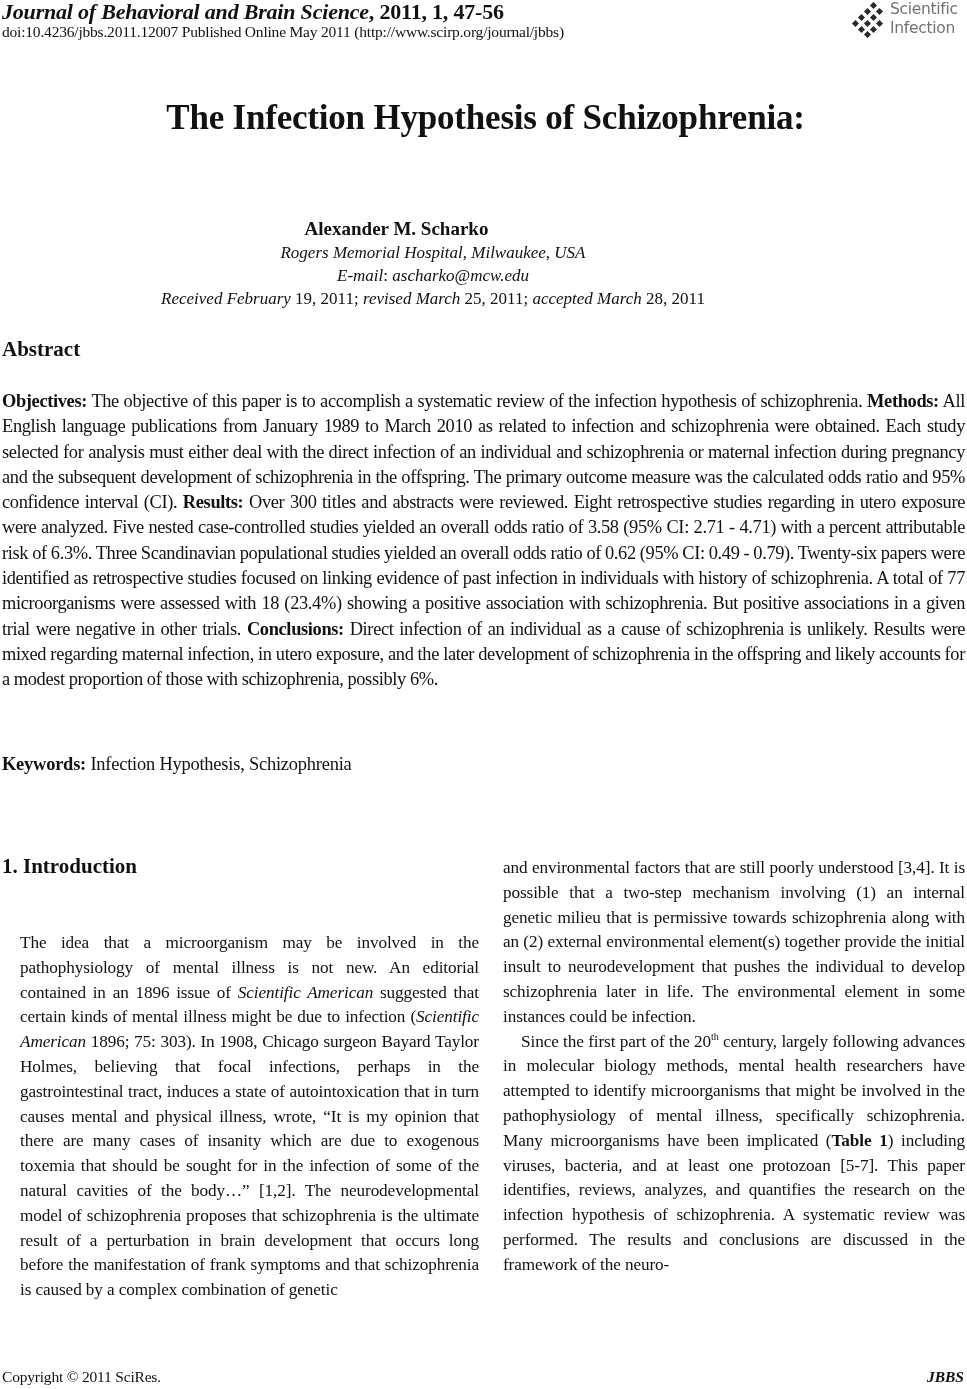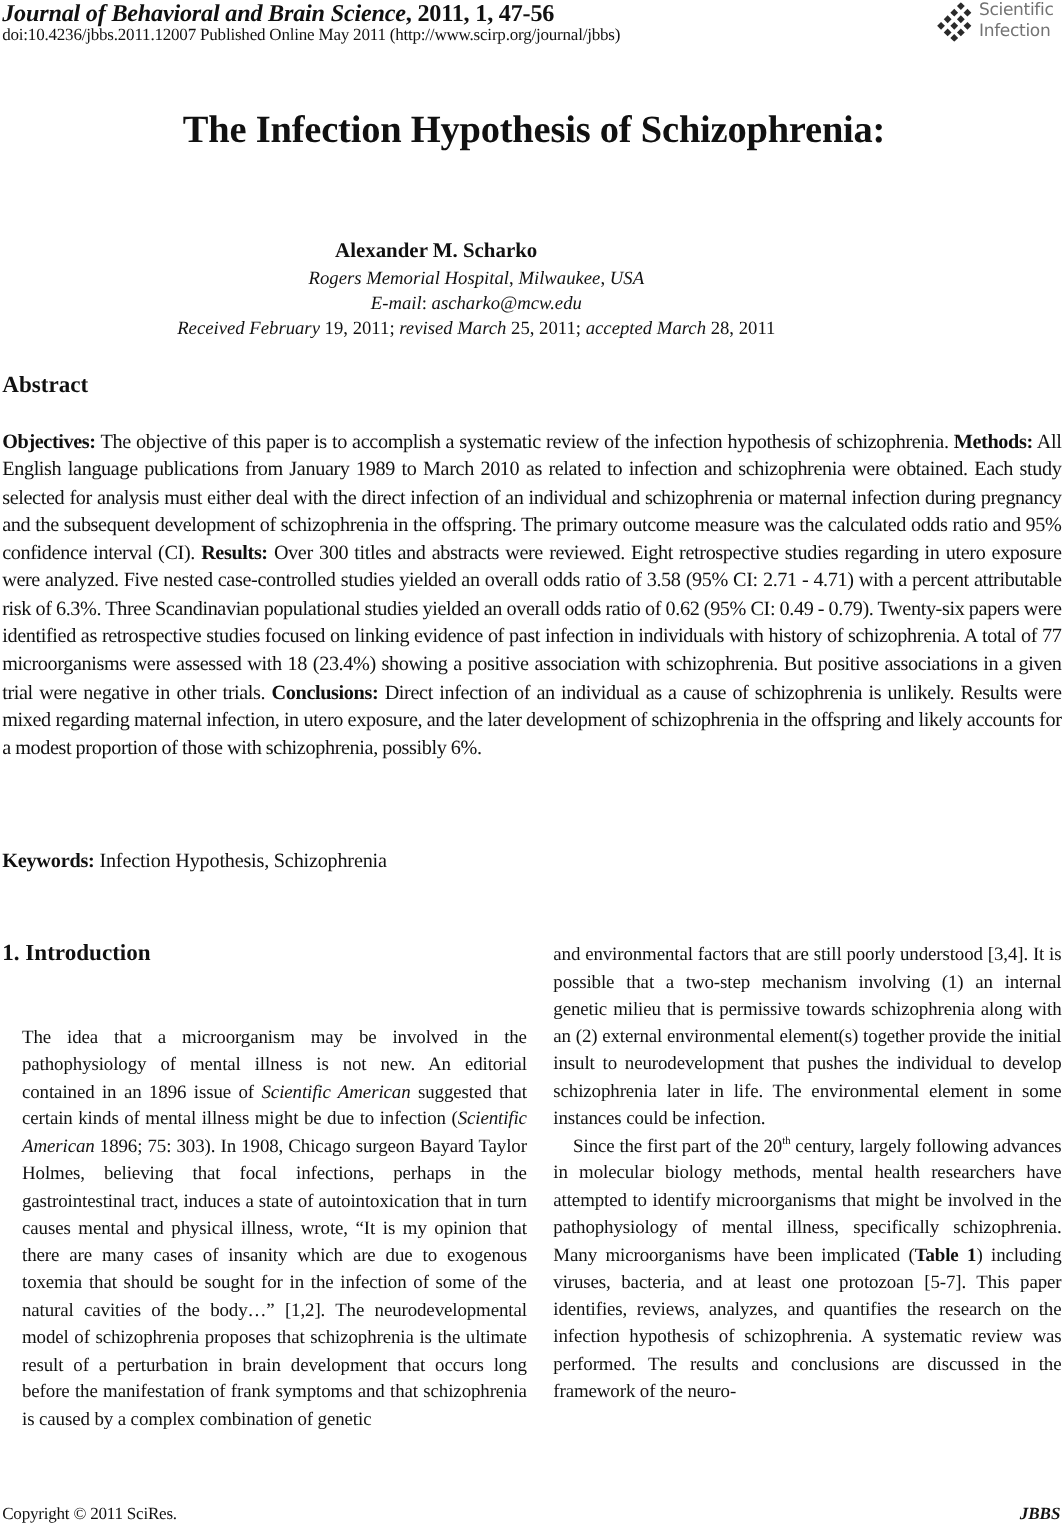--- a/index.html
+++ b/index.html
@@ -24,21 +24,21 @@
   .affil { top: 241px; }
   .email { top: 264px; text-align: center; }
   .dates { top: 287px; }
   .it { font-style: italic; }
 
   .abstract-h { left: 2px; top: 336px; font-size: 21px; font-weight: bold; line-height: 26px; }
 
   .abstract { left: 2px; width: 963px; top: 389px; font-size: 18.4px; line-height: 25.3px; text-align: justify; letter-spacing: -0.35px; word-spacing: -0.3px; }
   .abstract b { font-weight: bold; }
 
-  .keywords { left: 2px; top: 770px; font-size: 18.4px; line-height: 25px; letter-spacing: -0.2px; }
+  .keywords { left: 2px; top: 752px; font-size: 18.4px; line-height: 25px; letter-spacing: -0.2px; }
 
   .sec-h { left: 2px; top: 853px; font-size: 21px; font-weight: bold; line-height: 26px; }
 
   .col { font-size: 17.2px; line-height: 24.8px; text-align: justify; letter-spacing: -0.1px; }
   .col-left { left: 20px; top: 904px; width: 459px; margin-top: 27px; }
   .col-right { left: 503px; top: 856px; width: 462px; }
   .col p { margin: 0; }
   .col .indent { text-indent: 18px; }
   .col sup { font-size: 10px; line-height: 0; vertical-align: 7px; }
   .col b { font-weight: bold; }

